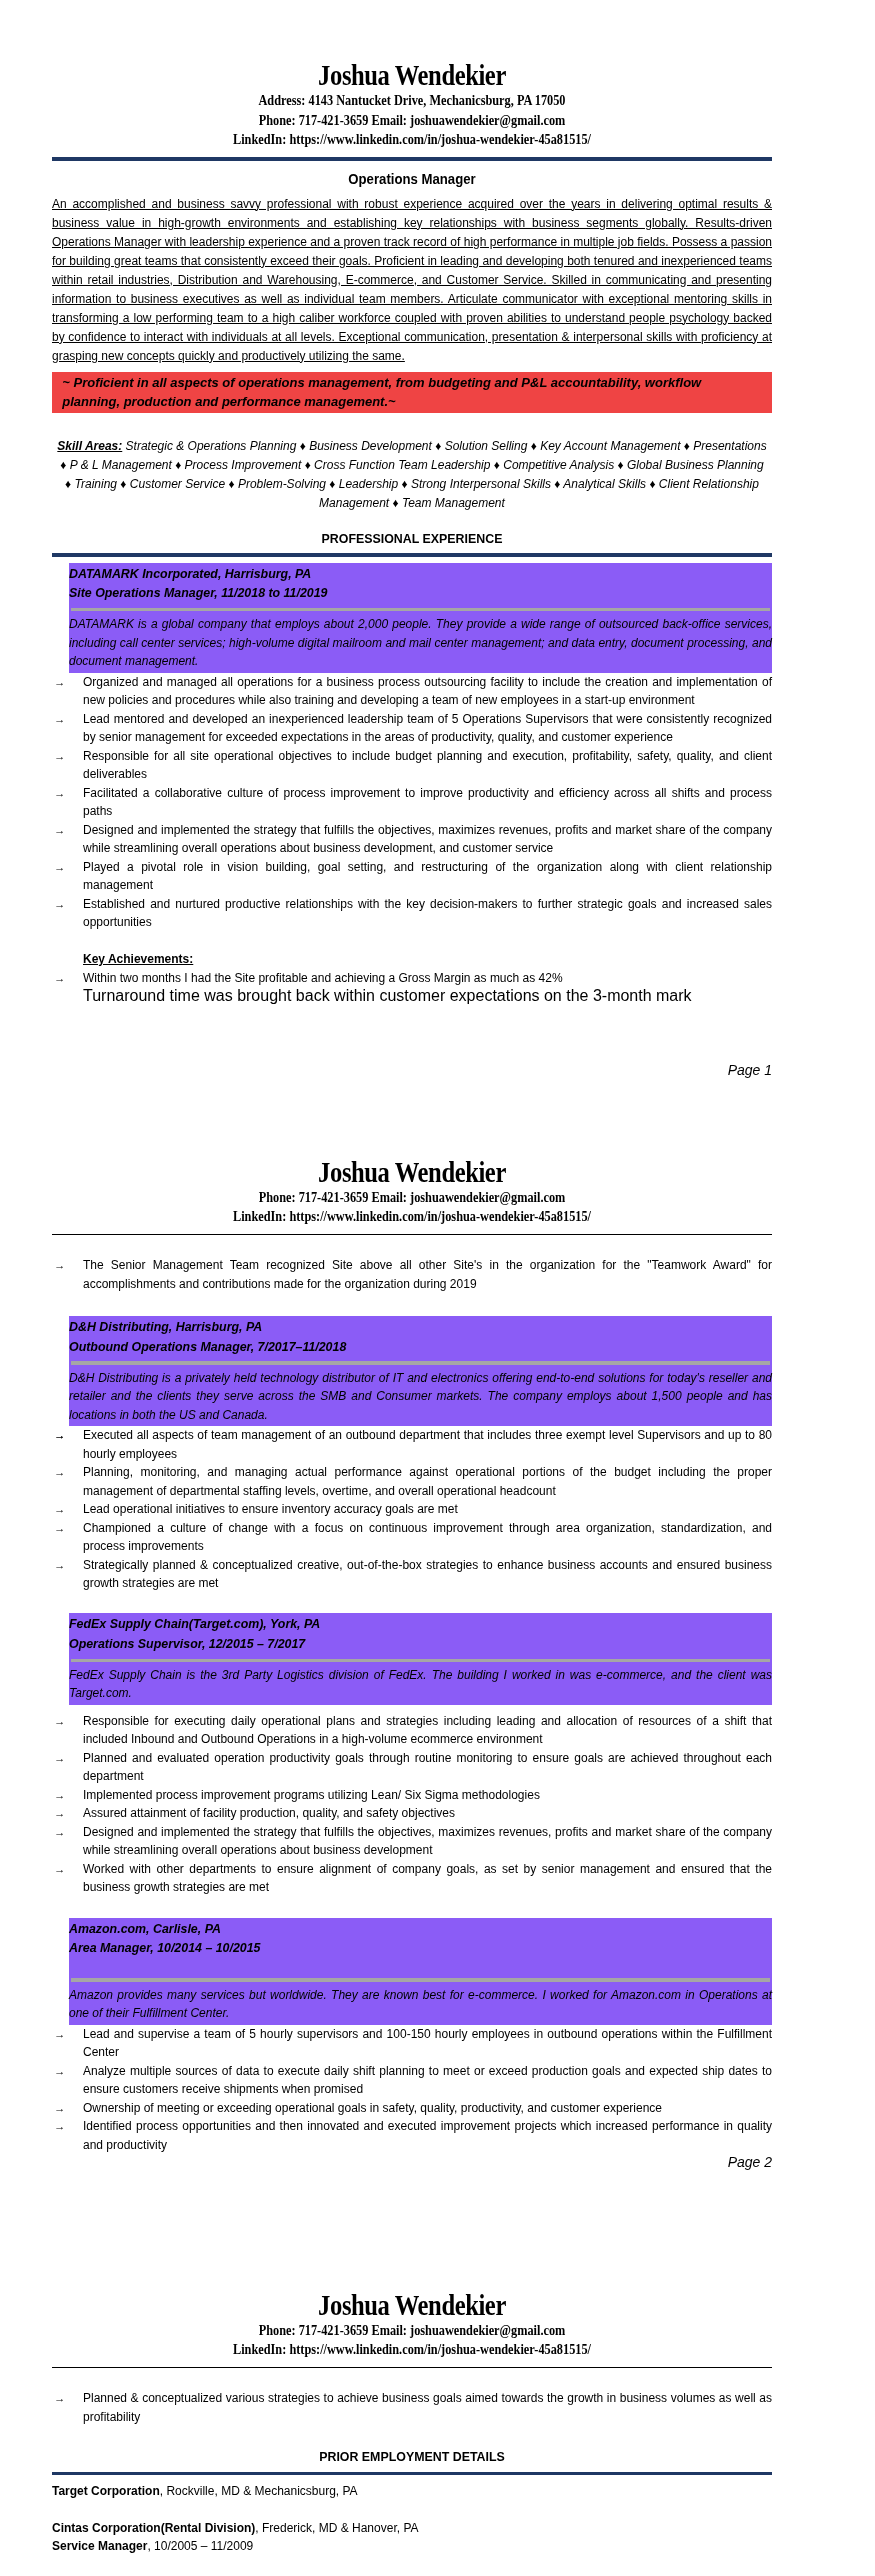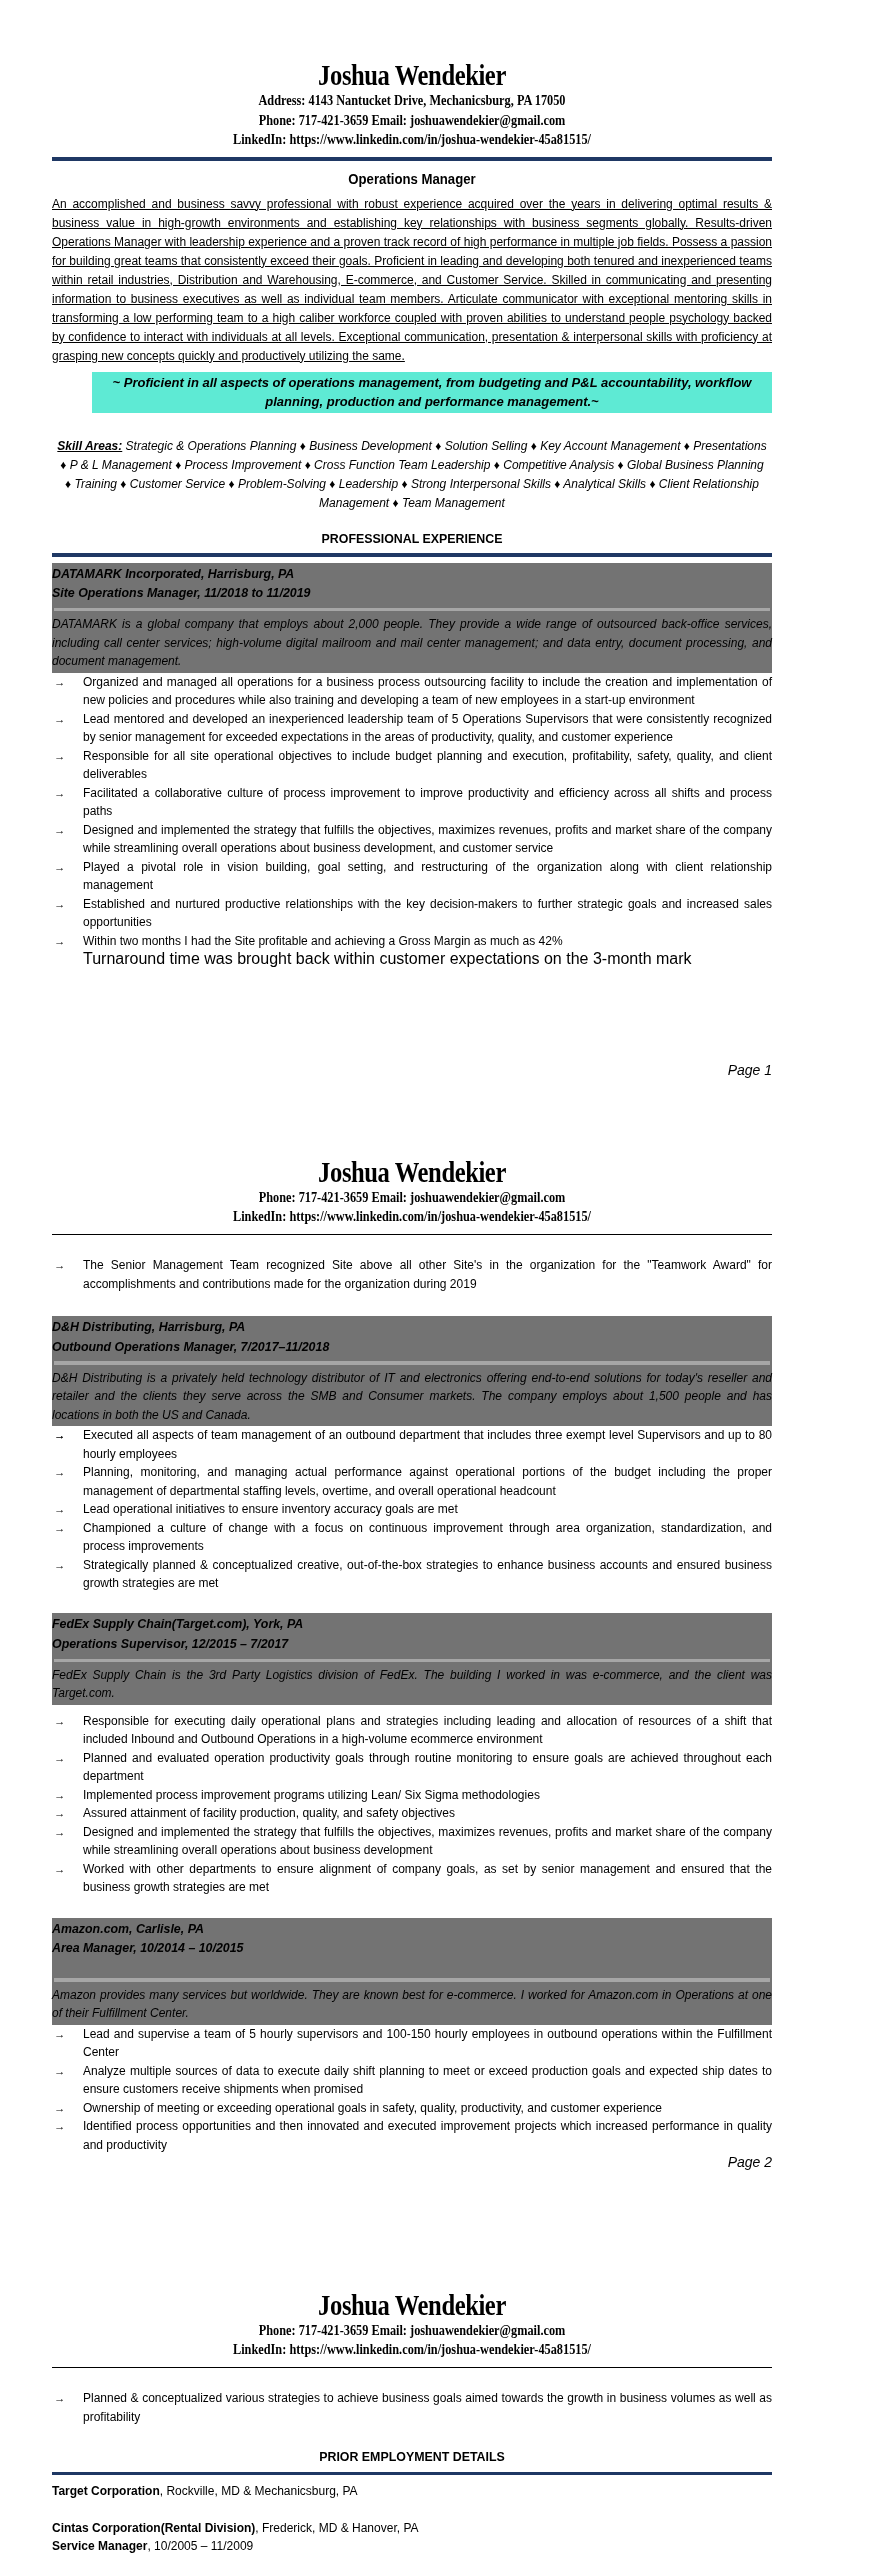--- a/index.html
+++ b/index.html
@@ -7,25 +7,25 @@
   body { font-family: "Liberation Sans", sans-serif; color: #000; font-size: 12px; }
   .page { position: relative; width: 824px; height: 1133px; padding: 16px 52px; overflow: hidden; background: #fff; }
   .page-content { position: absolute; left: 52px; right: 52px; }
   .hdr { text-align: center; font-family: "Liberation Serif", serif; font-weight: bold; }
   .hdr .name { font-size: 30px; line-height: 33px; letter-spacing: -0.5px; transform: scaleX(0.82); display: block; }
   .hdr .line { font-size: 15px; line-height: 19.6px; transform: scaleX(0.82); display: block; }
   .rule-navy { height: 3.6px; background: #1f3864; margin: 0; }
   .rule-black { height: 1.5px; background: #000; }
   .title { text-align: center; font-weight: bold; font-size: 15.5px; line-height: 20.6px; transform: scaleX(0.85); }
   .summary { text-align: justify; font-size: 12px; line-height: 19px; transform-origin: left; text-decoration: underline; }
-  .prof-box { background: #5eead4; text-align: center; font-style: italic; font-weight: bold; font-size: 13px; line-height: 19px; padding: 1.5px 10.3px; margin-left: 40px; }
+  .prof-box { background: #ef4444; text-align: left; font-style: italic; font-weight: bold; font-size: 13px; line-height: 19px; padding: 1.5px 10.3px; }
   .skills { text-align: center; font-style: italic; font-size: 12px; line-height: 19px; padding: 0 5.2px; }
   .skills .lbl { font-weight: bold; text-decoration: underline; }
   .section-h { text-align: center; font-weight: bold; font-size: 12.4px; line-height: 15.5px; }
-  .job-box { background: #737373; padding: 2.1px 0 1px 0; }
+  .job-box { background: #8b5cf6; padding: 2.1px 0 1px 0; margin-left: 17px; }
   .job-box .co, .job-box .role { font-weight: bold; font-style: italic; font-size: 12.4px; line-height: 19.6px; }
   .job-box .inner-rule { height: 3.1px; background: #a6a6a6; margin: 4.1px 2.1px 4.1px 2.1px; }
   .job-box .desc { font-style: italic; font-size: 12px; line-height: 18.5px; text-align: justify; padding-bottom: 1px; }
   ul.arrows { list-style: none; }
   ul.arrows li { position: relative; padding-left: 31px; font-size: 12px; line-height: 18.5px; text-align: justify; }
   ul.arrows li .arr { position: absolute; left: 2.1px; top: 0; font-size: 11.3px; }
   .ka-title { padding-left: 31px; font-weight: bold; text-decoration: underline; font-size: 12px; line-height: 18.5px; }
   .ka-cont { padding-left: 31px; font-size: 16px; line-height: 18.5px; }
   .page-num { position: absolute; right: 52px; font-style: italic; font-size: 14px; }
   .prior { font-size: 12px; line-height: 18.5px; }
@@ -60,20 +60,21 @@
     </div>
     <ul class="arrows">
       <li><span class="arr">→</span><span>Organized and managed all operations for a business process outsourcing facility to include the creation and implementation of new policies and procedures while also training and developing a team of new employees in a start-up environment</span></li>
       <li><span class="arr">→</span><span>Lead mentored and developed an inexperienced leadership team of 5 Operations Supervisors that were consistently recognized by senior management for exceeded expectations in the areas of productivity, quality, and customer experience</span></li>
       <li><span class="arr">→</span><span>Responsible for all site operational objectives to include budget planning and execution, profitability, safety, quality, and client deliverables</span></li>
       <li><span class="arr">→</span><span>Facilitated a collaborative culture of process improvement to improve productivity and efficiency across all shifts and process paths</span></li>
       <li><span class="arr">→</span><span>Designed and implemented the strategy that fulfills the objectives, maximizes revenues, profits and market share of the company while streamlining overall operations about business development, and customer service</span></li>
       <li><span class="arr">→</span><span>Played a pivotal role in vision building, goal setting, and restructuring of the organization along with client relationship management</span></li>
       <li><span class="arr">→</span><span>Established and nurtured productive relationships with the key decision-makers to further strategic goals and increased sales opportunities</span></li>
     </ul>
+    <div class="ka-title" style="margin-top:18.5px;">Key Achievements:</div>
     <ul class="arrows">
       <li><span class="arr">→</span><span>Within two months I had the Site profitable and achieving a Gross Margin as much as 42%</span></li>
     </ul>
     <div class="ka-cont">Turnaround time was brought back within customer expectations on the 3-month mark</div>
   </div>
   <div class="page-num" style="top:1062px;">Page 1</div>
 </div>
 
 <div class="page">
   <div class="page-content" style="top:21.6px;">

